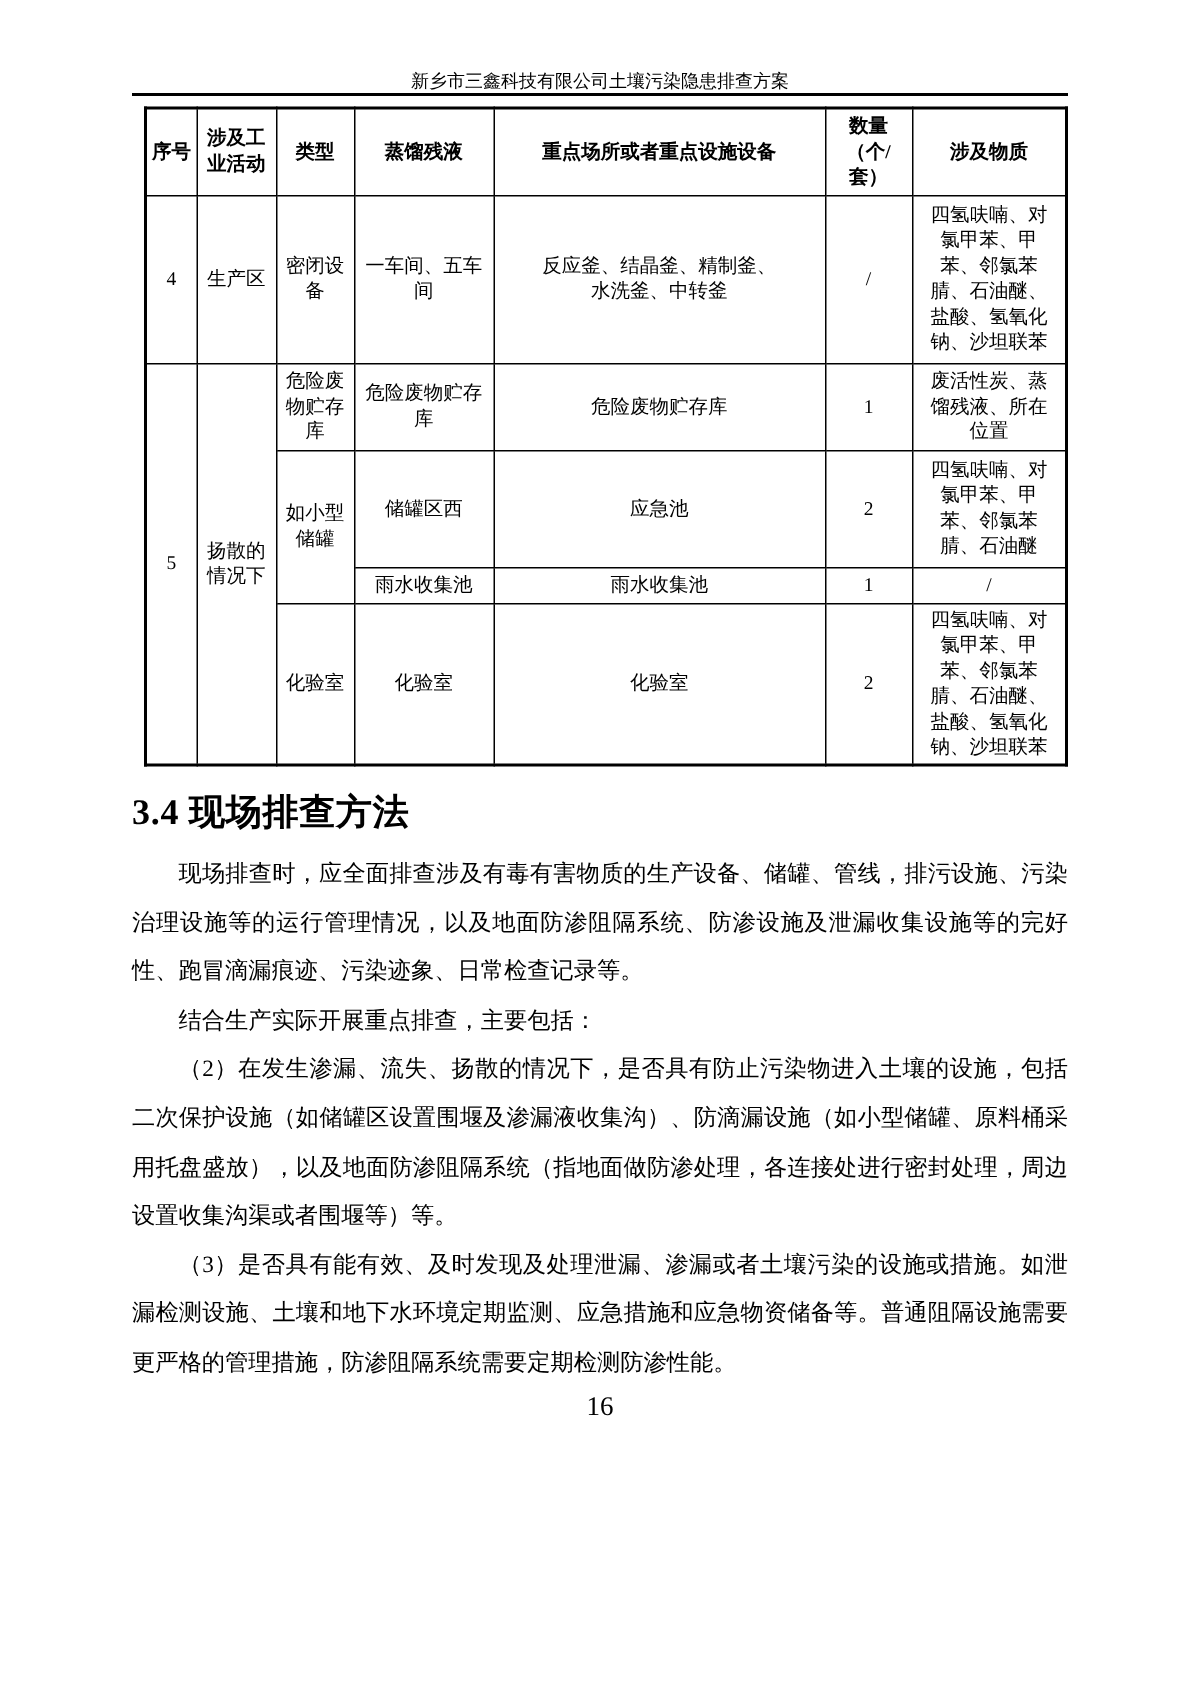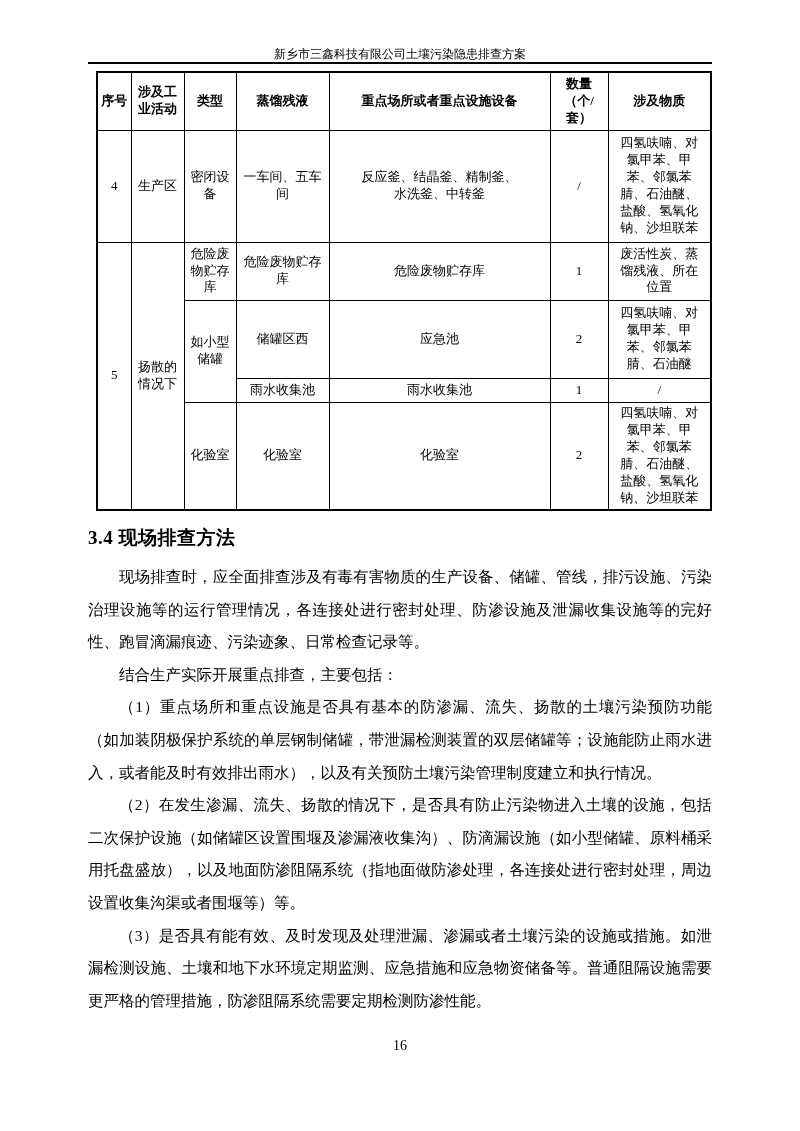--- a/index.html
+++ b/index.html
@@ -51,35 +51,35 @@
   .c-sub  { padding: 0 9px !important; }
   .c-qty  { padding: 2px 9px !important; }
   tr.r-head { height: 58px; }
   tr.r4   { height: 112px; }
   tr.r5a  { height: 58px; }
   tr.r5b  { height: 78px; }
   tr.r5c  { height: 24px; }
   tr.r5d  { height: 108px; }
   .section-heading {
     margin-top: 14px;
-    font-size: 19px;
+    font-size: 24px;
     font-weight: bold;
     letter-spacing: 0.5px;
   }
   .body-text { margin-top: 10px; }
   .body-text p {
     font-size: 15.5px;
     line-height: 32.6px;
     text-align: justify;
     text-indent: 2em;
   }
   .page-number {
-    margin-top: 20px;
+    margin-top: 2px;
     text-align: center;
-    font-size: 14px;
+    font-size: 18px;
     line-height: 18px;
   }
 </style>
 </head>
 <body>
 
 <div class="page">
   <div class="content">
 
     <div class="doc-header">
@@ -145,23 +145,22 @@
           <td class="c-fac">化验室</td>
           <td class="c-qty">2</td>
           <td class="c-sub">四氢呋喃、对氯甲苯、甲苯、邻氯苯腈、石油醚、盐酸、氢氧化钠、沙坦联苯</td>
         </tr>
       </tbody>
     </table>
 
     <h2 class="section-heading">3.4 现场排查方法</h2>
 
     <div class="body-text">
-      <p>现场排查时，应全面排查涉及有毒有害物质的生产设备、储罐、管线，排污设施、污染治理设施等的运行管理情况，各连接处进行密封处理、防渗设施及泄漏收集设施等的完好性、跑冒滴漏痕迹、污染迹象、日常检查记录等。</p>
+      <p>现场排查时，应全面排查涉及有毒有害物质的生产设备、储罐、管线，排污设施、污染治理设施等的运行管理情况，以及地面防渗阻隔系统、防渗设施及泄漏收集设施等的完好性、跑冒滴漏痕迹、污染迹象、日常检查记录等。</p>
       <p>结合生产实际开展重点排查，主要包括：</p>
-      <p>（1）重点场所和重点设施是否具有基本的防渗漏、流失、扬散的土壤污染预防功能（如加装阴极保护系统的单层钢制储罐，带泄漏检测装置的双层储罐等；设施能防止雨水进入，或者能及时有效排出雨水），以及有关预防土壤污染管理制度建立和执行情况。</p>
       <p>（2）在发生渗漏、流失、扬散的情况下，是否具有防止污染物进入土壤的设施，包括二次保护设施（如储罐区设置围堰及渗漏液收集沟）、防滴漏设施（如小型储罐、原料桶采用托盘盛放），以及地面防渗阻隔系统（指地面做防渗处理，各连接处进行密封处理，周边设置收集沟渠或者围堰等）等。</p>
       <p>（3）是否具有能有效、及时发现及处理泄漏、渗漏或者土壤污染的设施或措施。如泄漏检测设施、土壤和地下水环境定期监测、应急措施和应急物资储备等。普通阻隔设施需要更严格的管理措施，防渗阻隔系统需要定期检测防渗性能。</p>
     </div>
 
     <div class="page-number">16</div>
 
   </div>
 </div>
 
 </body></html>

